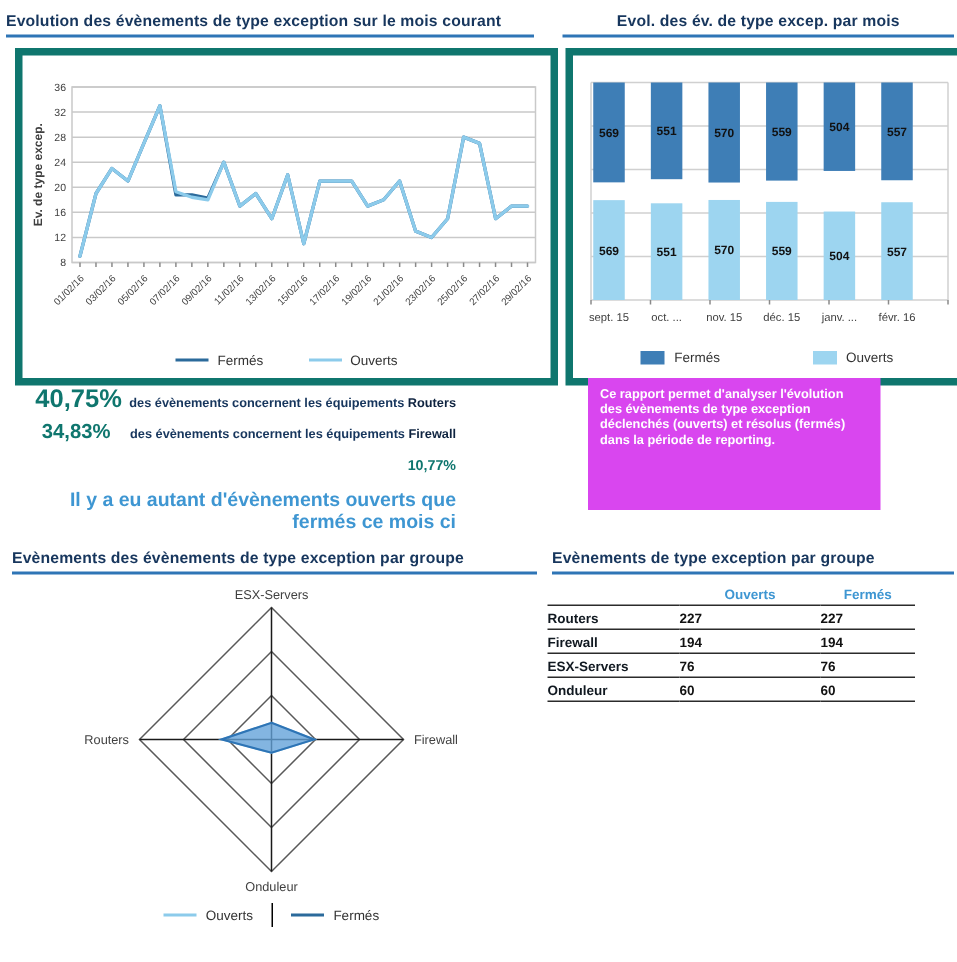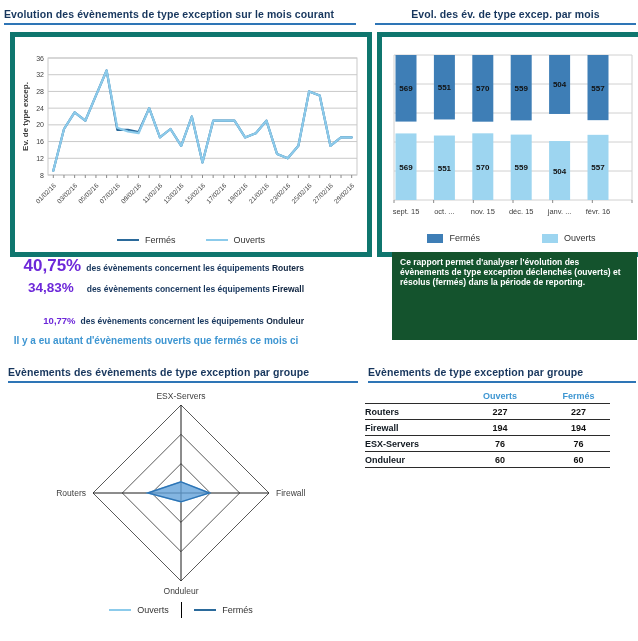--- a/index.html
+++ b/index.html
@@ -21,43 +21,43 @@
   .bar-legend{bottom:9px;gap:62px;}
   .leg-item{display:flex;align-items:center;gap:6px;}
   .leg-line{display:inline-block;width:22px;height:2.5px;}
   .leg-rect{display:inline-block;width:16px;height:9px;}
   .c-dark{background:#2B6A9B;}
   .c-light{background:#8CCBEB;}
   .b-dark{background:#3E7EB6;}
   .b-light{background:#9DD5F0;}
   .stats{position:absolute;left:8px;top:256px;width:296px;}
   .stat-line{display:flex;justify-content:flex-end;align-items:baseline;gap:5px;white-space:nowrap;}
-  .stat-line .pct{color:#6d28d9;font-weight:800;}
+  .stat-line .pct{color:#0f766e;font-weight:800;}
   .stat-line .desc{font-size:8.5px;font-weight:700;color:#17365D;}
   .stat-line .desc b{color:#0F2440;font-weight:900;}
   .s0 .pct{font-size:17px;} .s0{margin-bottom:4px;}
-  .s1 .pct{font-size:13.5px;} .s1{margin-bottom:20px;gap:13px;}
+  .s1 .pct{font-size:13.5px;} .s1{margin-bottom:10px;gap:13px;}
   .s2 .pct{font-size:12px;} .s2{margin-bottom:6px;}
   .s3 .pct{font-size:9.5px;}
-  .stat-note{margin-top:9px;text-align:center;font-size:10px;font-weight:800;color:#3E96D2;}
-  .info-box{position:absolute;left:392px;top:252px;width:245px;height:88px;
-            background:#14532d;color:#fff;box-sizing:border-box;padding:5px 8px;}
+  .stat-note{margin-top:9px;text-align:right;font-size:13px;font-weight:800;color:#3E96D2;}
+  .info-box{position:absolute;left:392px;top:252px;width:195px;height:88px;
+            background:#d946ef;color:#fff;box-sizing:border-box;padding:5px 8px;}
   .info-box p{margin:0;font-size:8.5px;line-height:1.2;font-weight:600;}
   .info-box p + p{margin-top:9px;}
   .radar-wrap{position:absolute;left:0;top:384px;width:362px;height:216px;}
   .radar-legend{position:absolute;left:0;top:602px;width:362px;display:flex;
                 justify-content:center;align-items:center;gap:12px;font-size:9px;color:#333;}
   .radar-legend .divider{width:1.5px;height:16px;background:#000;}
   .events-table{position:absolute;left:365px;top:388px;width:245px;border-collapse:collapse;
                 font-size:9px;color:#111;}
   .events-table th,.events-table td{padding:3px 0 2px 0;}
   .events-table thead th{color:#3E96D2;font-weight:800;text-align:center;}
   .events-table thead th:first-child{width:88px;}
   .events-table td.rowname{font-weight:800;color:#101820;text-align:left;}
-  .events-table td.val{text-align:center;font-weight:800;}
+  .events-table td.val{font-weight:800;}
   .events-table thead tr, .events-table tbody tr{border-bottom:1.6px solid #2b2b2b;}
   .events-table thead tr{border-bottom:1.6px solid #2b2b2b;}
   .events-table col.c1{width:88px;} .events-table col.c2{width:94px;} .events-table col.c3{width:63px;}
 </style>
 </head>
 <body>
 
 <div class="page">
 
   <div class="sec-title t-tl">Evolution des évènements de type exception sur le mois courant</div>
@@ -206,21 +206,20 @@
         <div class="stat-line s0">
           <span class="pct">40,75%</span>
           <span class="desc">des évènements concernent les équipements <b>Routers</b></span>
         </div>
         <div class="stat-line s1">
           <span class="pct">34,83%</span>
           <span class="desc">des évènements concernent les équipements <b>Firewall</b></span>
         </div>
         <div class="stat-line s3">
           <span class="pct">10,77%</span>
-          <span class="desc">des évènements concernent les équipements <b>Onduleur</b></span>
         </div>
       </div>
     <div class="stat-note">Il y a eu autant d'évènements ouverts que fermés ce mois ci</div>
   </div>
 
   <div class="info-box">
     <p>Ce rapport permet d'analyser l'évolution des évènements de type exception déclenchés (ouverts) et résolus (fermés) dans la période de reporting.</p>
   </div>
 
   <div class="sec-title t-bl">Evènements des évènements de type exception par groupe</div>

